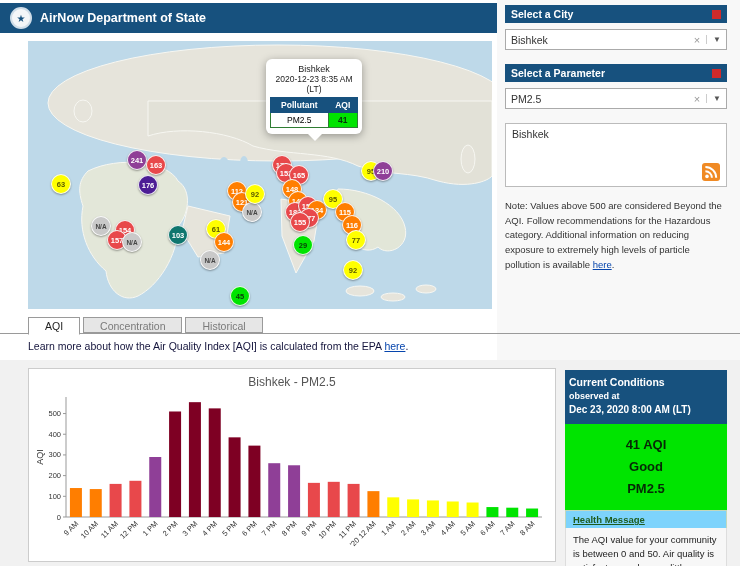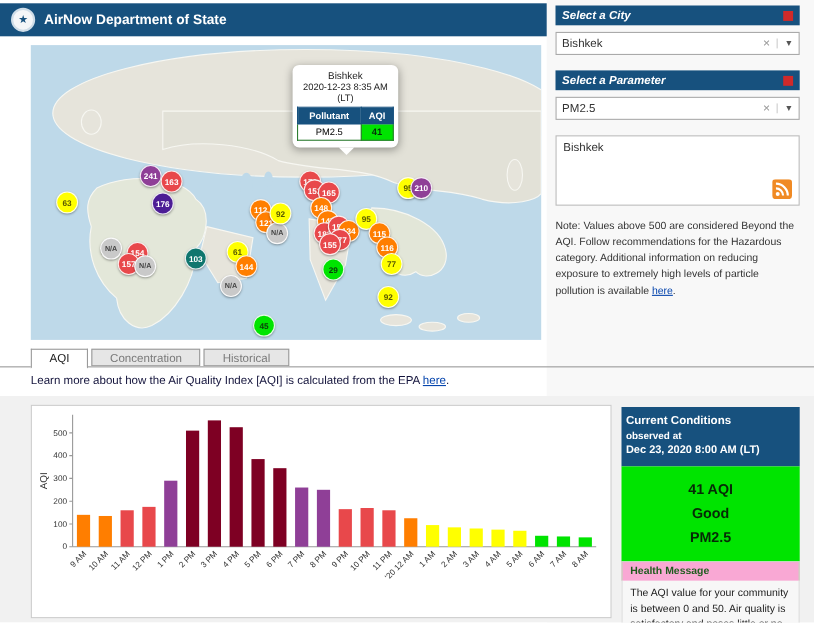--- a/index.html
+++ b/index.html
@@ -53,30 +53,30 @@
   .chart-title { text-align:center; font-size:12px; color:#555; padding-top:6px; }
   #chart { display:block; margin:2px auto 0; }
 
   .cond-panel { position:absolute; left:565px; top:10px; width:162px; font-size:9.5px; }
   .cond-header { background:#17517e; color:#fff; text-align:left; padding:5px 4px 6px; line-height:1.45; }
   .cond-title { font-weight:bold; font-size:10.5px; }
   .cond-observed { font-size:9px;font-weight:bold; }
   .cond-dt { font-weight:bold; font-size:10px; }
   .cond-aqi { background:#00e400; text-align:center; padding:10px 4px; color:#062906; }
   .cond-aqi div { font-weight:bold; font-size:13px; line-height:1.7; }
-  .health-header { background:#f9a8d4; color:#1e5c1e; font-weight:bold; font-size:9.5px;
-    padding:3px 7px; border:1px solid #c2d8bc; border-bottom:none; }
+  .health-header { background:#7dd3fc; color:#1e5c1e; font-weight:bold; font-size:9.5px;
+    padding:3px 7px; border:1px solid #c2d8bc; border-bottom:none;text-decoration:underline; }
   .health-text { background:#f7f7f7; padding:5px 7px 7px; color:#222; line-height:1.45;
     border:1px solid #ddd; border-top:none; font-size:9.5px; }
 
   
   .sidebar { position:absolute; left:497px; top:0; width:243px; height:566px; background:#f8f8f8; z-index:1; }
   .side-header { background:#17517e; color:#fff; font-weight:bold; font-size:10.5px;
     padding:3px 6px; display:flex; justify-content:space-between; align-items:center;
-    margin:5px 13px 6px 8px;font-style:italic; }
+    margin:5px 13px 6px 8px; }
   .accent-sq { width:9px; height:9px; background:#d02a2a; }
   .select { display:flex; align-items:center; background:#fff; border:1px solid #aaa;
     height:21px; margin:0 13px 0 8px; font-size:10.5px; color:#333; padding:0 5px; cursor:pointer; }
   .select .val { flex:1; }
   .clear-x { color:#999; margin-right:6px; font-size:11px; cursor:pointer; }
   .dd-arrow { color:#555; font-size:8px; border-left:1px solid #ccc; padding-left:6px; cursor:pointer; }
   .sel-city { margin-bottom:14px; }
   .feed-box { background:#fff; border:1px solid #bbb; margin:14px 13px 0 8px; height:64px;
     position:relative; font-size:10.5px; color:#333; padding:4px 6px; }
   .rss-btn { position:absolute; right:6px; bottom:5px; width:18px; height:18px; cursor:pointer; }
@@ -201,20 +201,21 @@
         <circle cx="5" cy="13.4" r="1.8" fill="#fff"></circle>
         <path d="M3.4,8.2 a6.5,6.5 0 0 1 6.5,6.5" stroke="#fff" stroke-width="2" fill="none"></path>
         <path d="M3.4,4 a10.8,10.8 0 0 1 10.8,10.8" stroke="#fff" stroke-width="2" fill="none"></path>
       </svg>
     </div>
     <div class="note"><span>Note: Values above 500 are considered Beyond the AQI. Follow recommendations for the Hazardous category. Additional information on reducing exposure to extremely high levels of particle pollution is available </span><a>here</a><span>.</span></div>
   </div>
 
   <div class="bottom">
     <div class="chart-panel">
+      <div class="chart-title">Bishkek - PM2.5</div>
       <svg id="chart" width="516" height="160">
           <line x1="32" y1="6" x2="32" y2="126" stroke="#999" stroke-width="1"></line>
           <line x1="32" y1="126" x2="508" y2="126" stroke="#999" stroke-width="1"></line>
           <line x1="29" y1="126" x2="32" y2="126" stroke="#999"></line>
           <text x="27" y="128.5" text-anchor="end" font-size="7.5" fill="#333">0</text>
           <line x1="29" y1="105.3103448275862" x2="32" y2="105.3103448275862" stroke="#999"></line>
           <text x="27" y="107.8103448275862" text-anchor="end" font-size="7.5" fill="#333">100</text>
           <line x1="29" y1="84.62068965517241" x2="32" y2="84.62068965517241" stroke="#999"></line>
           <text x="27" y="87.12068965517241" text-anchor="end" font-size="7.5" fill="#333">200</text>
           <line x1="29" y1="63.93103448275862" x2="32" y2="63.93103448275862" stroke="#999"></line>

